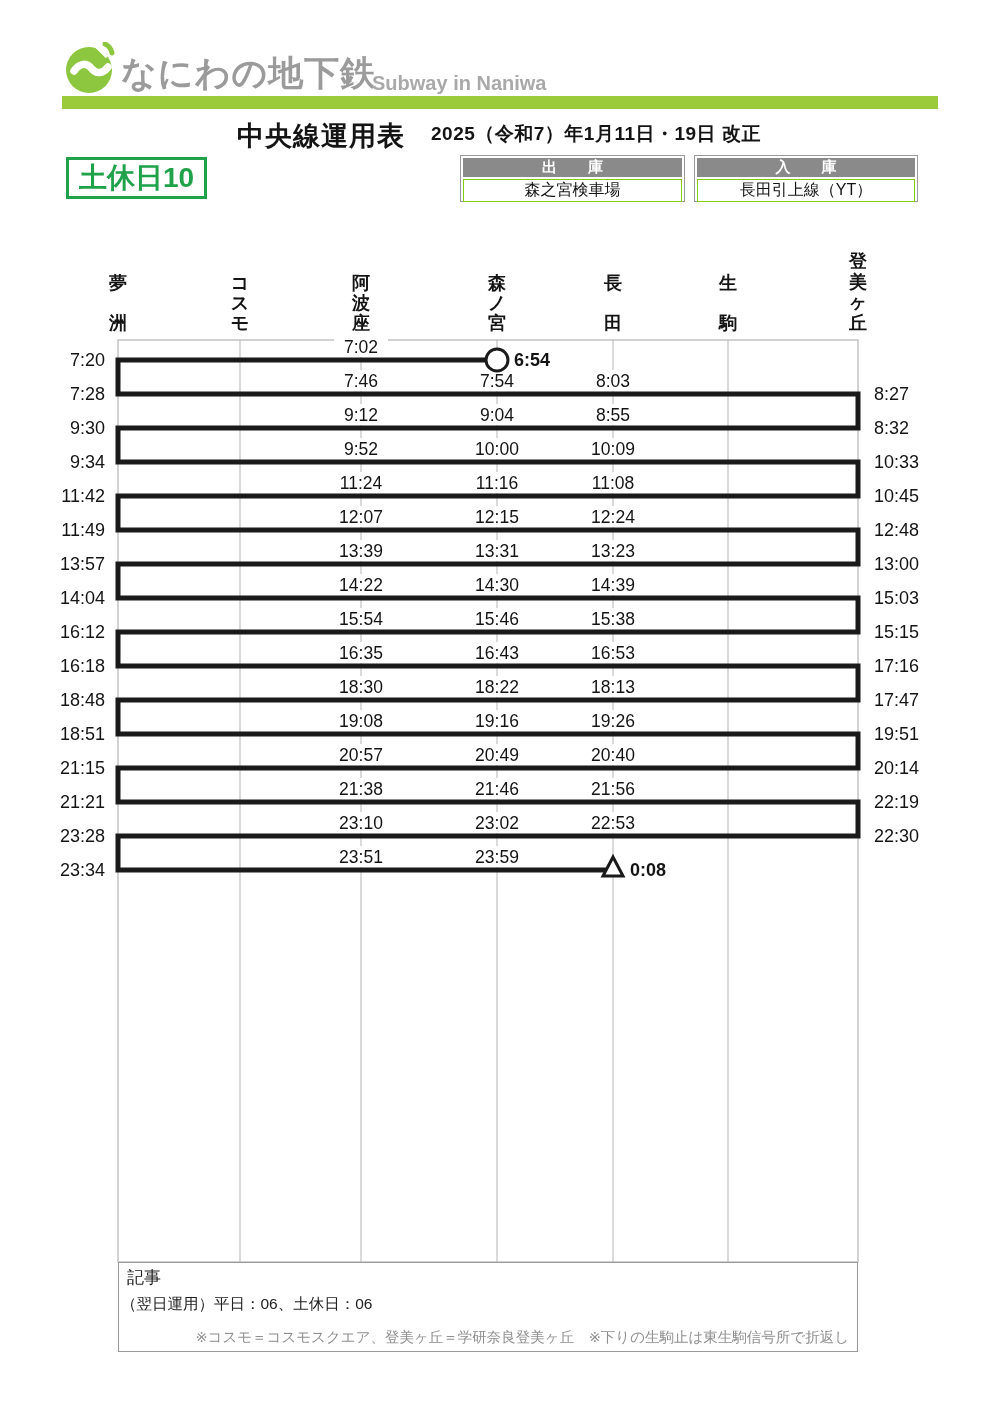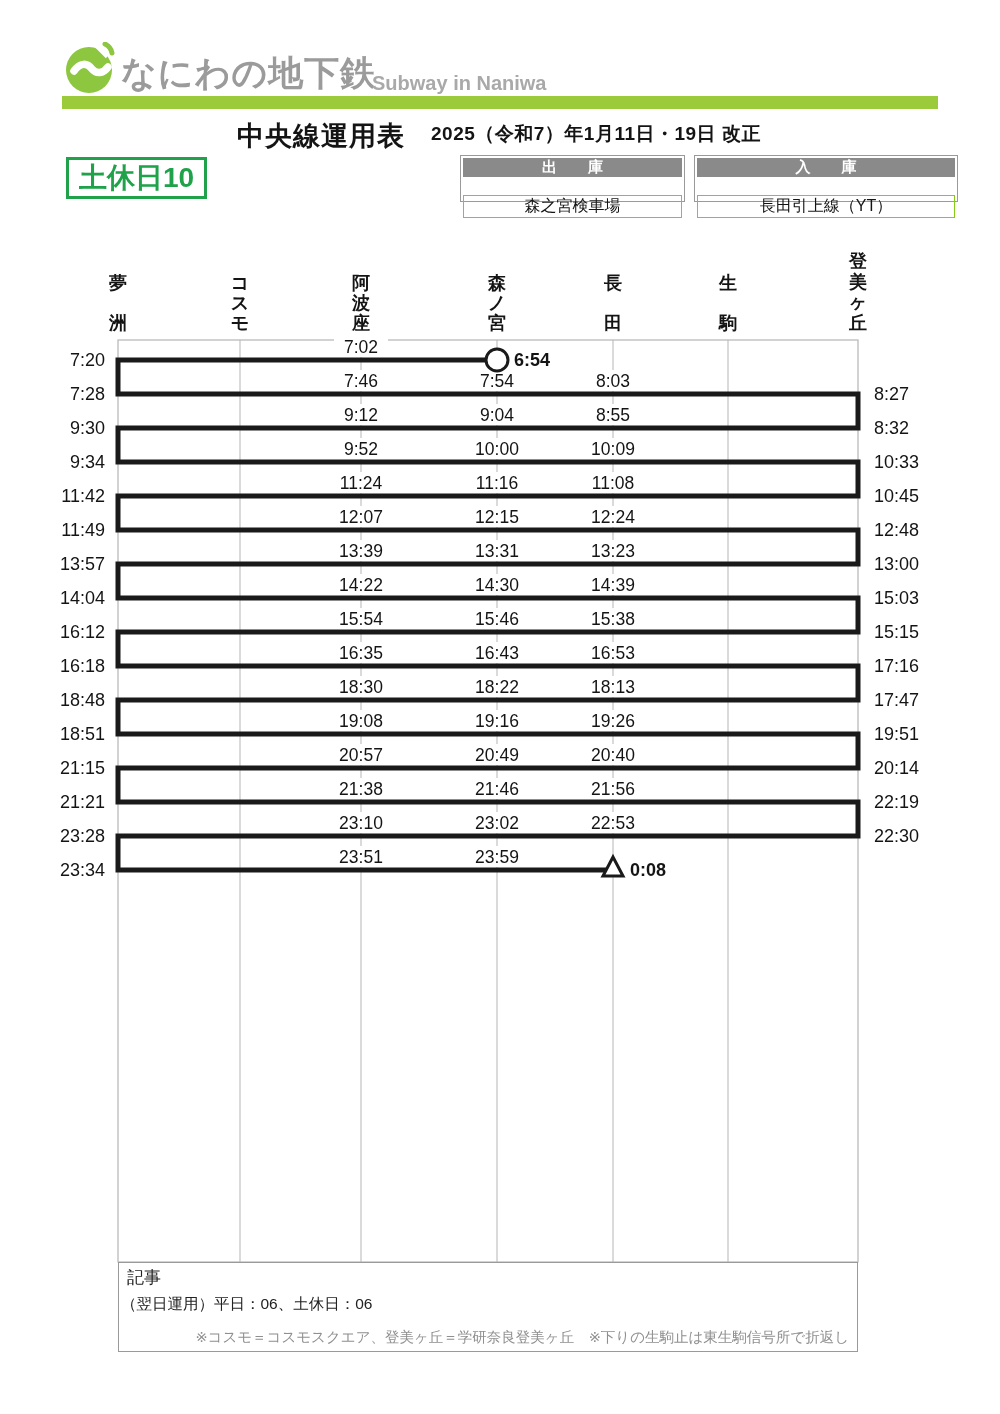--- a/index.html
+++ b/index.html
@@ -12,23 +12,23 @@
   .logo-text{position:absolute;left:121px;top:50px;font-size:35px;font-weight:bold;
              color:var(--logo-gray);letter-spacing:1px;}
   .logo-sub{position:absolute;left:372px;top:72px;font-size:20px;font-weight:bold;color:#a9a9a9;}
   .green-bar{position:absolute;left:62px;top:96px;width:876px;height:13px;background:var(--bar-green);}
   .page-title{position:absolute;left:233px;top:114px;font-size:27px;font-weight:bold;letter-spacing:1px;margin:4px;}
   .revision{position:absolute;left:431px;top:121px;font-size:19px;font-weight:bold;letter-spacing:.5px;}
   .duty-box{position:absolute;left:66px;top:157px;width:141px;height:42px;border:3px solid var(--duty-green);
             color:var(--duty-green);font-size:28px;font-weight:bold;display:flex;align-items:center;
             justify-content:center;background:#fff;}
   .depot-box{position:absolute;border:1px solid #9a9a9a;background:#fff;padding:2px;
-             display:flex;flex-direction:column;gap:18px;}
+             display:flex;flex-direction:column;gap:2px;}
   .depot-out{left:460px;top:155px;width:225px;height:47px;}
-  .depot-in{left:694px;top:155px;width:264px;height:47px;}
+  .depot-in{left:694px;top:155px;width:224px;height:47px;}
   .depot-head{background:var(--box-gray);color:#fff;font-weight:bold;font-size:15px;text-align:center;
               flex:1;display:flex;align-items:center;justify-content:center;letter-spacing:8px;text-indent:8px;}
   .depot-body{border:1px solid #84cc16;font-size:16px;text-align:center;flex:1;display:flex;
               align-items:center;justify-content:center;}
 
   
   .station-name{position:absolute;display:flex;flex-direction:column;justify-content:space-between;
                 align-items:center;font-size:18px;font-weight:bold;line-height:1;text-align:center;}
 
   

